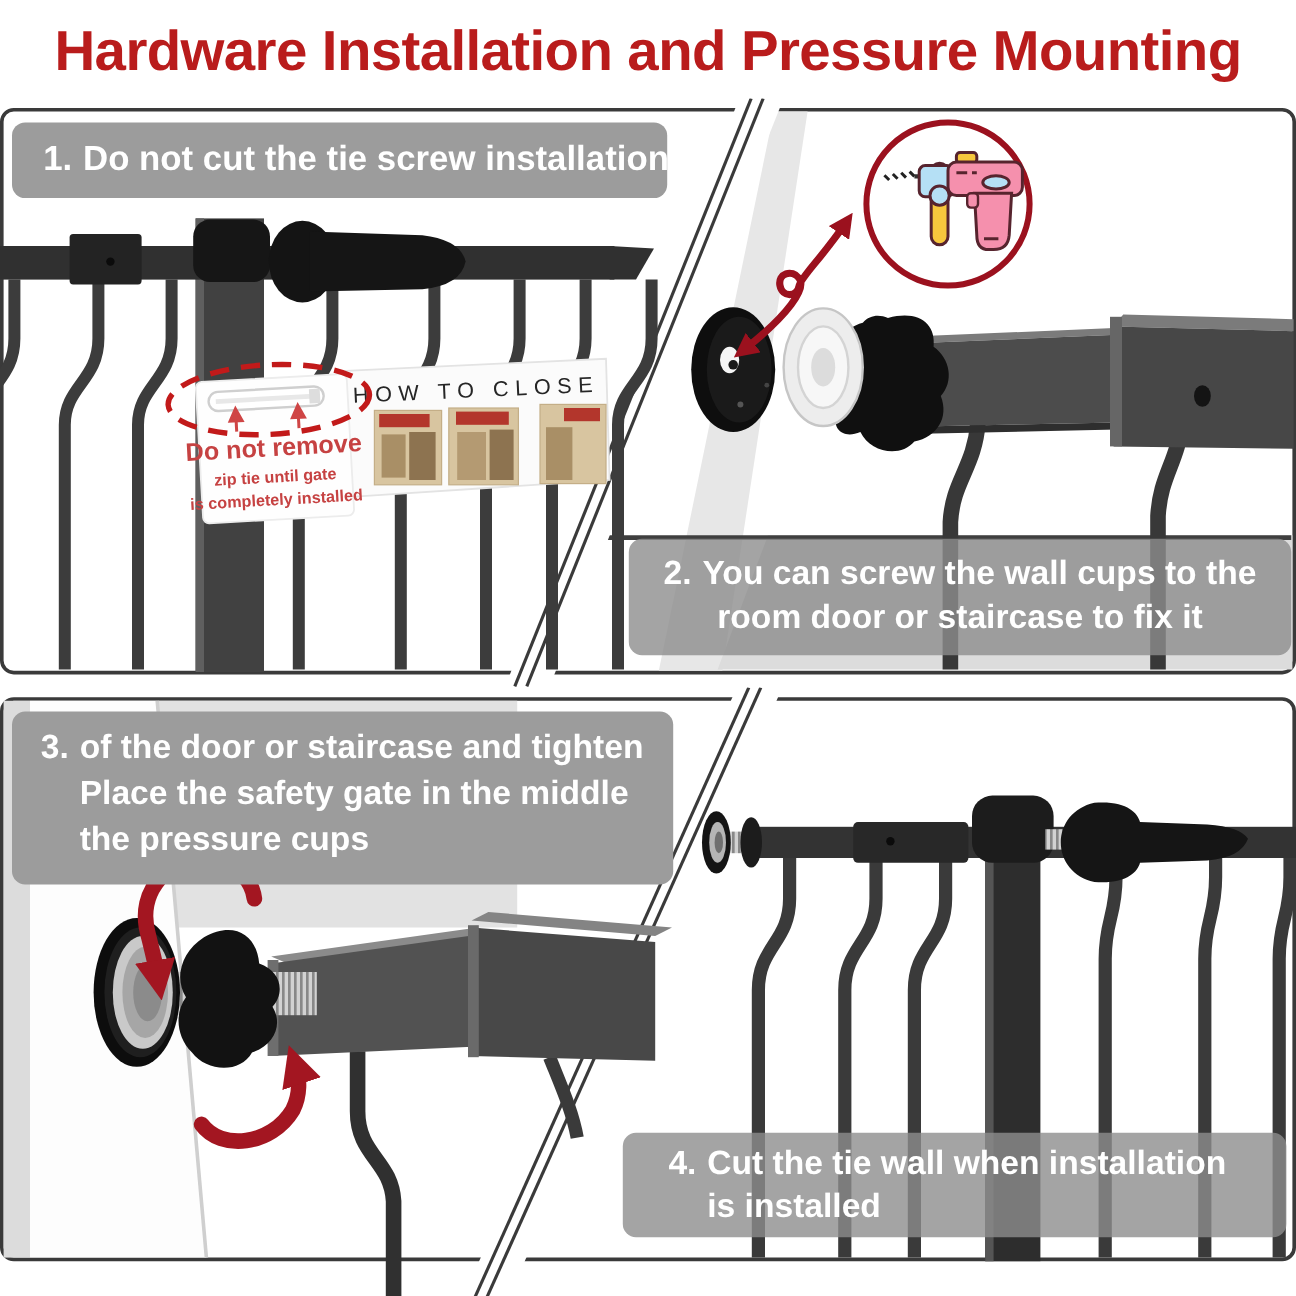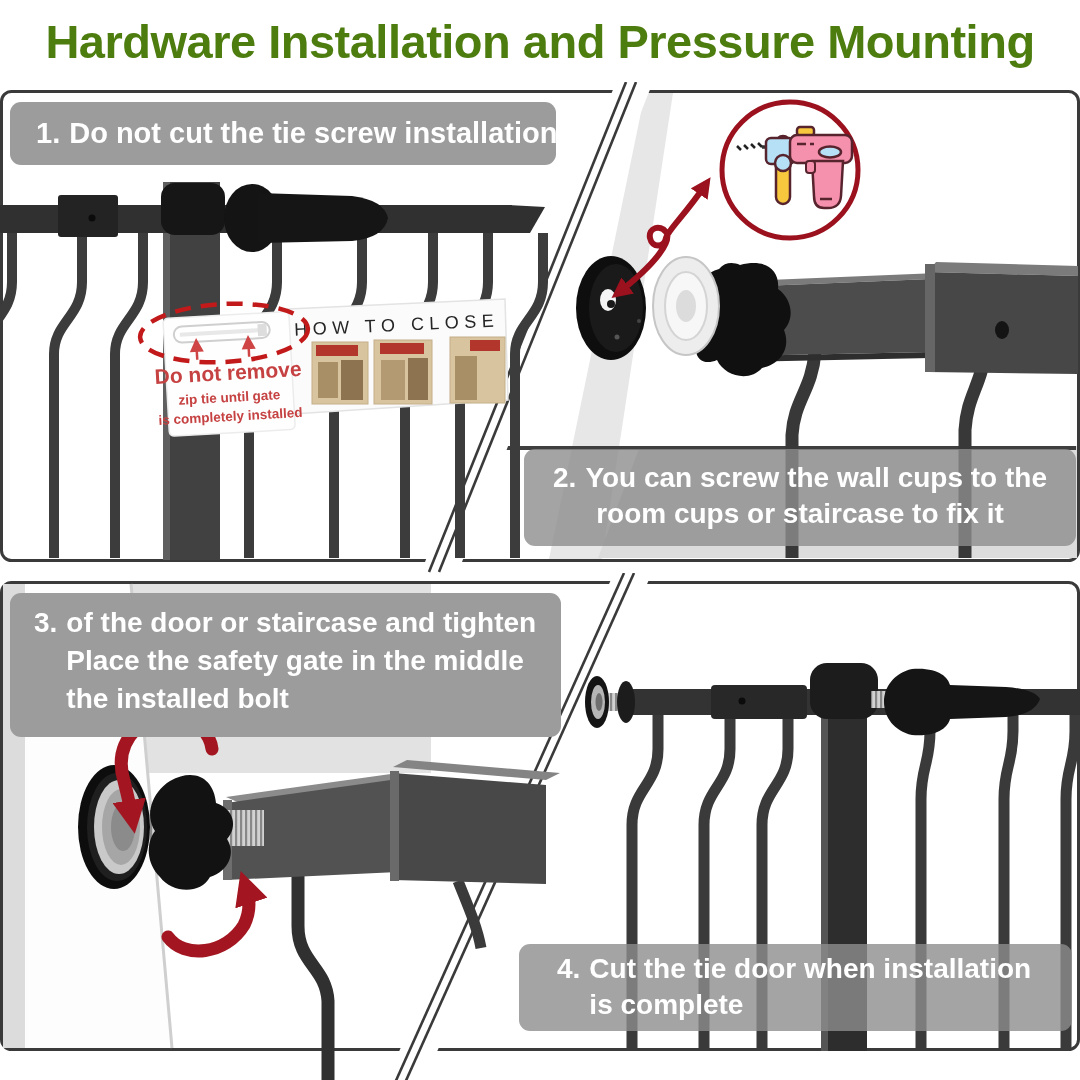--- a/index.html
+++ b/index.html
@@ -1,19 +1,19 @@
 <!DOCTYPE html>
 <html><head>
 <meta charset="utf-8">
 <style>
   html,body{margin:0;padding:0;background:#ffffff;}
   .canvas{position:relative;width:1080px;height:1080px;background:#fff;overflow:hidden;
           font-family:"Liberation Sans", sans-serif;}
   .title{position:absolute;left:0;top:14px;width:1080px;text-align:center;
-         font-size:47px;font-weight:700;letter-spacing:-0.5px;color:#4d7c0f;}
+         font-size:47px;font-weight:700;letter-spacing:-0.5px;color:#b91c1c;}
   .row-svg{position:absolute;left:0;}
   .banner{position:absolute;color:#fff;font-weight:700;display:flex;align-items:flex-start;
           border-radius:11px;box-sizing:border-box;}
   .banner .num{flex:0 0 auto;margin-right:9px;}
   .banner .lines{flex:0 0 auto;}
   .b-solid{background:#9c9c9c;}
   .b-trans{background:rgba(141,141,141,0.80);}
   .b1{left:10px;top:102px;width:546px;height:63px;font-size:29px;line-height:63px;padding-left:26px;}
   .b1 .lines div{line-height:63px;}
   .b2{left:524px;top:449px;width:552px;height:97px;font-size:28px;line-height:36px;
@@ -269,34 +269,34 @@
   <div class="banner b-solid b1">
     <span class="num">1.</span>
     <div class="lines">
         <div>Do not cut the tie screw installation</div>
       </div>
   </div>
 
   <div class="banner b-trans b2">
     <div class="lines">
       <div><span class="num">2.</span><span>You can screw the wall cups to the</span></div>
-      <div>room cups or staircase to fix it</div>
+      <div>room door or staircase to fix it</div>
     </div>
   </div>
 
   <div class="banner b-solid b3">
     <span class="num">3.</span>
     <div class="lines">
       <div>of the door or staircase and tighten</div>
       <div>Place the safety gate in the middle</div>
-      <div>the installed bolt</div>
+      <div>the pressure cups</div>
     </div>
   </div>
 
   <div class="banner b-trans b4">
     <span class="num">4.</span>
     <div class="lines">
-      <div>Cut the tie door when installation</div>
-      <div>is complete</div>
+      <div>Cut the tie wall when installation</div>
+      <div>is installed</div>
     </div>
   </div>
 
 </div>
 
 </body></html>

